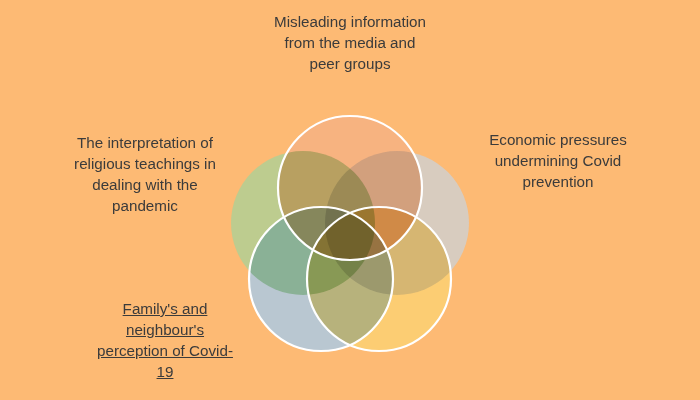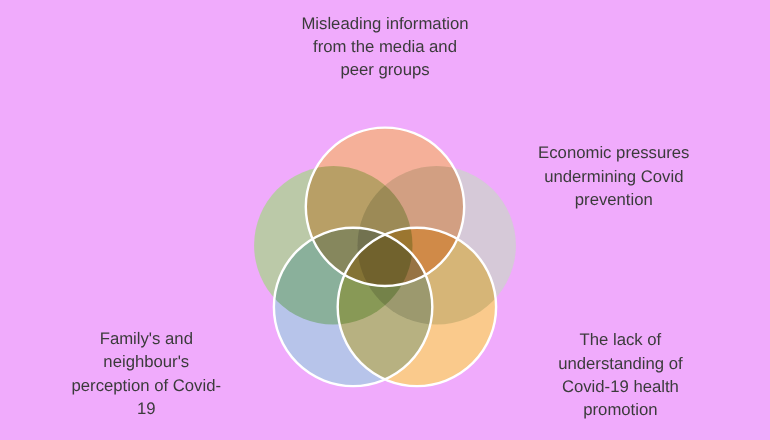--- a/index.html
+++ b/index.html
@@ -40,34 +40,35 @@
     left: 47px;
     top: 133px;
     width: 196px;
   }
   #label-right {
     left: 466px;
     top: 130px;
     width: 184px;
   }
   #label-bottom-left {
-    left: 40px;
+    left: 72px;
     top: 299px;
     width: 186px;
+    text-decoration: underline;
   }
   #label-bottom-right {
     left: 468px;
     top: 300px;
     width: 192px;
   }
 </style>
 </head>
 <body>
 
-<div id="canvas" style="background: #f0abfc;">
+<div id="canvas" style="background: #fdba74;">
 
   <svg class="venn-stage" viewBox="0 0 700 400" width="700" height="400" xmlns="http://www.w3.org/2000/svg">
     <g style="mix-blend-mode:normal">
       <g style="isolation:isolate">
         <circle id="c0" cx="350" cy="188" r="72" style="mix-blend-mode:multiply" fill="#f5b183" fill-opacity="0.82"></circle>
         <circle id="c1" cx="397" cy="223" r="72" style="mix-blend-mode:multiply" fill="#d0d0d0" fill-opacity="0.82"></circle>
         <circle id="c2" cx="379" cy="279" r="72" style="mix-blend-mode:multiply" fill="#fbd173" fill-opacity="0.82"></circle>
         <circle id="c3" cx="321" cy="279" r="72" style="mix-blend-mode:multiply" fill="#aac9e5" fill-opacity="0.82"></circle>
         <circle id="c4" cx="303" cy="223" r="72" style="mix-blend-mode:multiply" fill="#aecf95" fill-opacity="0.82"></circle>
       </g>
@@ -78,24 +79,24 @@
   </svg>
 
   <div class="label" id="label-top" style="color: rgb(59, 59, 59);">Misleading information
 from the media and
 peer groups</div>
 
   <div class="label" id="label-right" style="color: rgb(59, 59, 59);">Economic pressures
 undermining Covid
 prevention</div>
 
-  <div class="label" id="label-bottom-right" style="color: rgb(59, 59, 59);">The lack of
-understanding of
-Covid-19 health
-promotion</div>
 
   <div class="label" id="label-bottom-left" style="color: rgb(59, 59, 59);">Family's and
 neighbour's
 perception of Covid-
 19</div>
 
+  <div class="label" id="label-left" style="color: rgb(59, 59, 59);">The interpretation of
+religious teachings in
+dealing with the
+pandemic</div>
 
 </div>
 
 </body></html>

